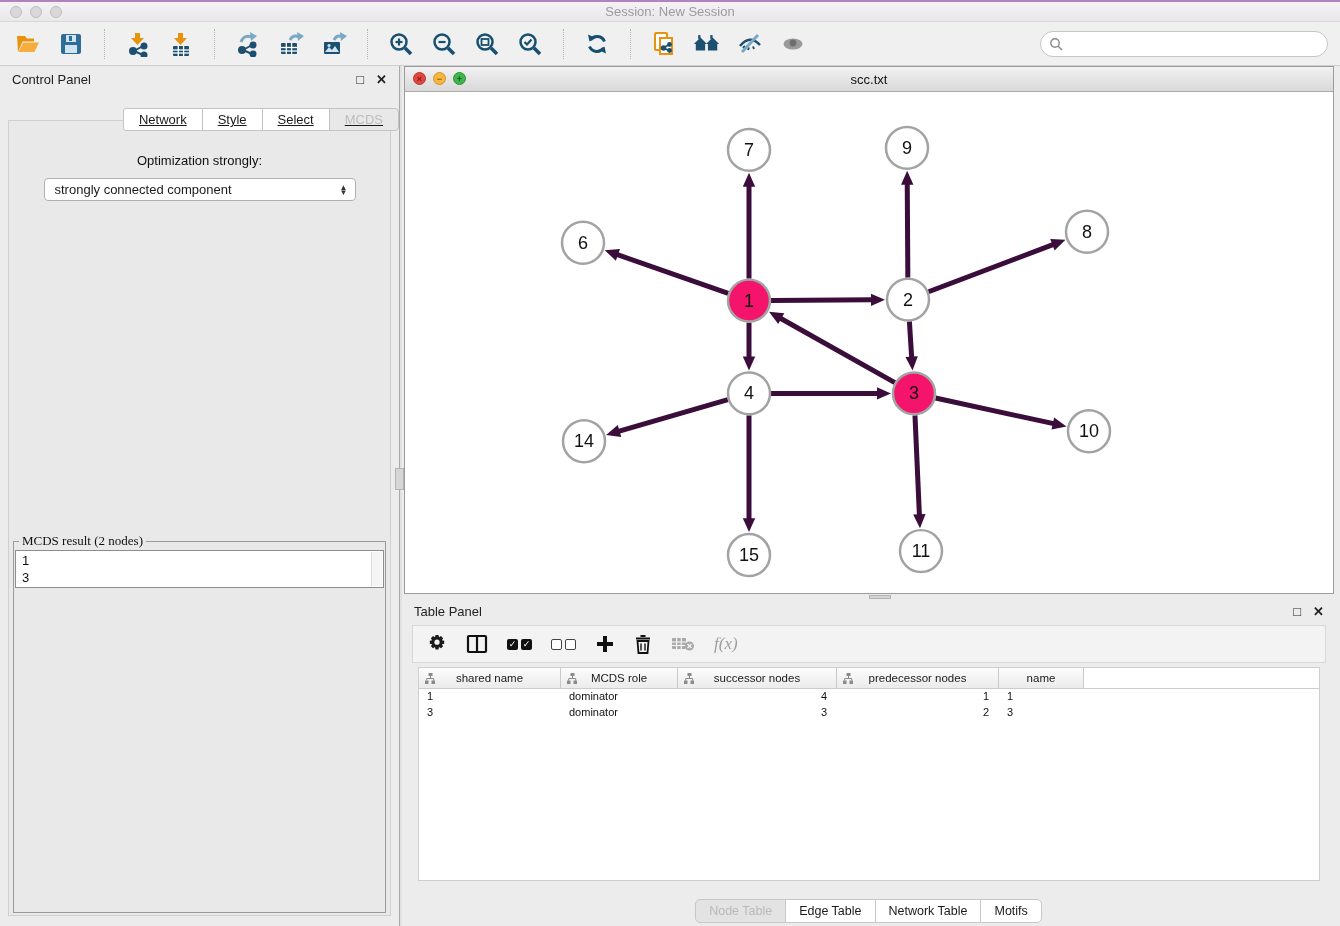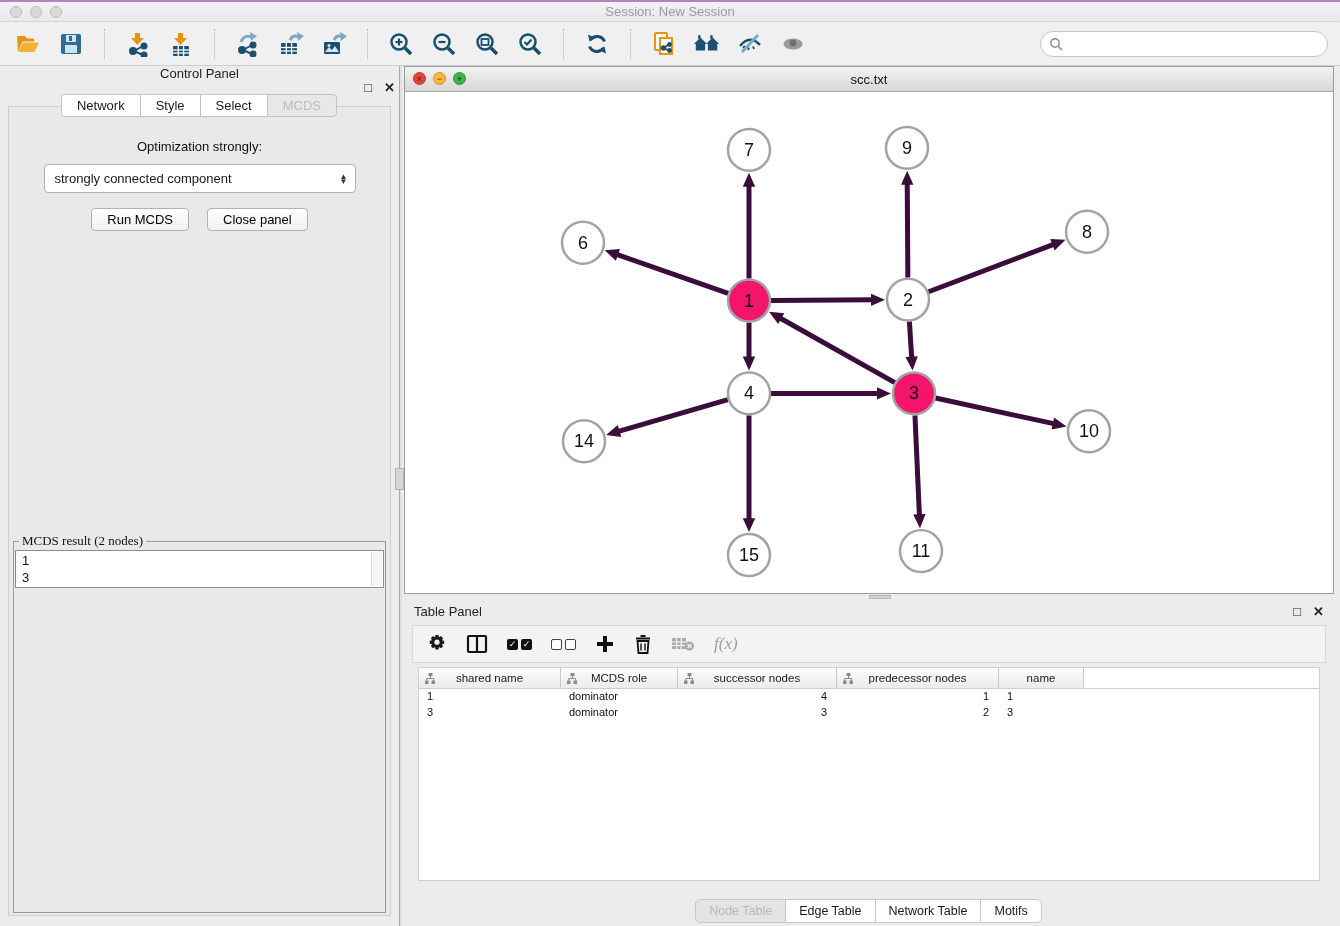--- a/index.html
+++ b/index.html
@@ -21,31 +21,31 @@
   .search-wrap input { width:288px; height:26px; border:1px solid #c6c6c6; border-radius:13px; background:#fff; padding:0 10px 0 28px; font-size:13px; outline:none; }
   .search-glass { position:absolute; left:9px; top:6px; }
 
   
   .main { flex:1; display:flex; min-height:0; }
 
   
   .control-panel { width:399px; display:flex; flex-direction:column; background:#ececec; }
   .v-splitter { width:3px; background:#e2e2e2; border-left:1px solid #a9a9a9; position:relative; }
   .v-grip { position:absolute; top:402px; left:-5px; width:9px; height:22px; background:#d6d6d6; border:1px solid #b3b3b3; }
-  .cp-header { height:26px; display:flex; align-items:center; padding:0 4px;flex-direction:column; }
+  .cp-header { height:26px; display:flex; align-items:center; padding:0 12px; }
   .panel-title { font-size:13px; color:#222; }
   .panel-btns { margin-left:auto; display:flex; gap:12px; align-items:center; }
   .pb { font-size:13px; color:#222; font-weight:bold; cursor:pointer; line-height:1; }
-  .cp-tabs { display:flex; justify-content:center; position:relative; z-index:2; margin-top:2px; }
+  .cp-tabs { display:flex; justify-content:flex-end; position:relative; z-index:2; margin-top:16px;text-decoration:underline; }
   .cp-tab { font-size:13px; padding:3px 15px; background:#fff; border:1px solid #c3c3c3; margin-left:-1px; cursor:pointer; }
   .cp-tab.first { border-radius:3px 0 0 3px; }
   .cp-tab.active { background:#e8e8e8; color:#bdbdbd; border-radius:0 4px 4px 0; }
   .cp-body { flex:1; margin:-11px 8px 10px; border:1px solid #cfcfcf; background:#e9e9e9; display:flex; flex-direction:column; padding-top:32px; min-height:0; }
   .opt-label { text-align:center; font-size:13px; color:#111; }
-  .dropdown { width:312px; height:29px; margin:10px auto 0; background:#fff; border:1px solid #b1b1b1; border-radius:4px; display:flex; align-items:center; padding:0 7px 0 10px; font-size:13px; cursor:pointer; }
+  .dropdown { width:312px; height:23px; margin:10px auto 0; background:#fff; border:1px solid #b1b1b1; border-radius:4px; display:flex; align-items:center; padding:0 7px 0 10px; font-size:13px; cursor:pointer; }
   .dd-arrows { margin-left:auto; display:flex; flex-direction:column; line-height:5px; font-size:8px; color:#333; }
   .btn-row { display:flex; justify-content:center; gap:18px; margin-top:15px; }
   .btn { font-size:13px; padding:3px 15px; background:linear-gradient(#ffffff,#f1f1f1); border:1px solid #b1b1b1; border-radius:4px; cursor:pointer; }
   .cp-spacer { flex:1; }
   .result-fieldset { margin:0 4px 2px; border:1px solid #9a9a9a; padding:1px; height:380px; }
   .result-fieldset legend { font-size:13px; color:#111; padding:0 3px; margin-left:4px;font-family:Liberation Serif, serif; }
   .result-box { position:relative; height:100%; background:#fff; border:1px solid #8d8d8d; overflow:hidden; }
   .result-lines { padding:1px 6px; font-size:13px; line-height:17px; color:#111; }
   .result-scroll { position:absolute; top:1px; right:1px; bottom:1px; width:11px; background:#f5f5f5; border-left:1px solid #dcdcdc; }
 
@@ -291,24 +291,20 @@
           <div class="cp-tab active">MCDS</div>
         </div>
       <div class="cp-body">
         <div class="opt-label">Optimization strongly:</div>
         <div class="dropdown">
           <span>strongly connected component</span>
           <span class="dd-arrows">
               <span>▲</span>
               <span>▼</span>
             </span>
-        </div>
-        <div class="btn-row">
-          <button class="btn">Run MCDS</button>
-          <button class="btn">Close panel</button>
         </div>
         <div class="cp-spacer"></div>
         <fieldset class="result-fieldset">
           <legend>MCDS result (2 nodes)</legend>
           <div class="result-box">
             <div class="result-lines" id="result-lines">
                 <div>1</div>
                 <div>3</div>
               </div>
             <div class="result-scroll"></div>

